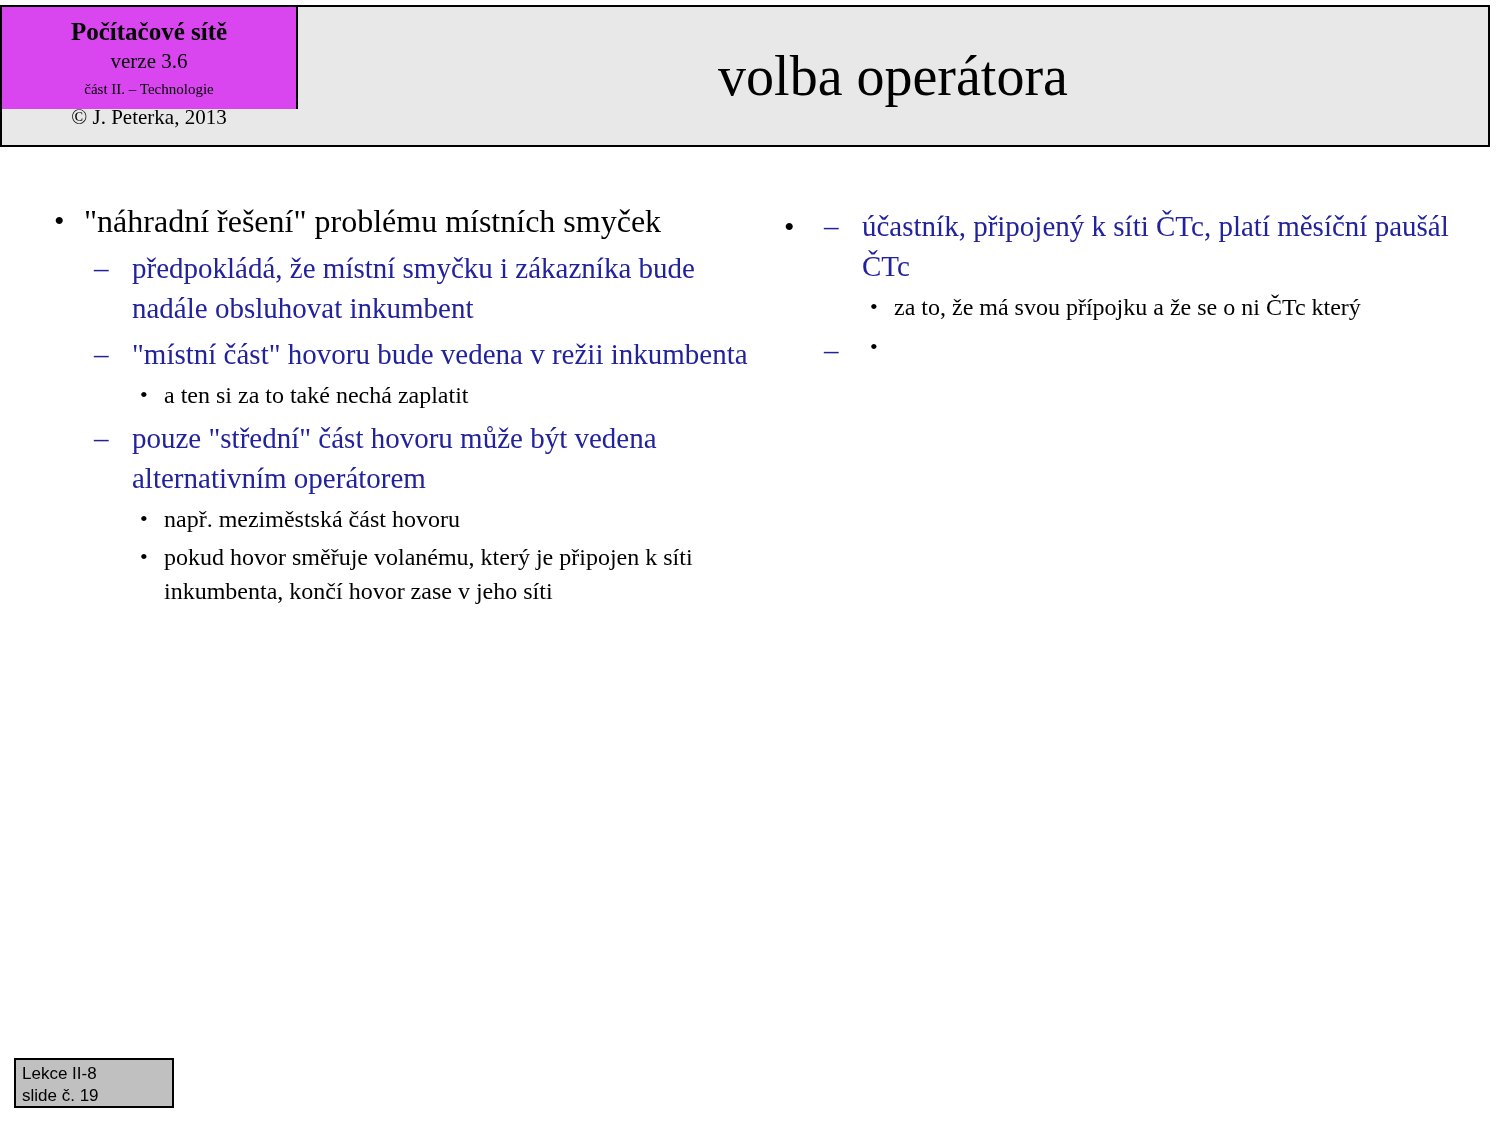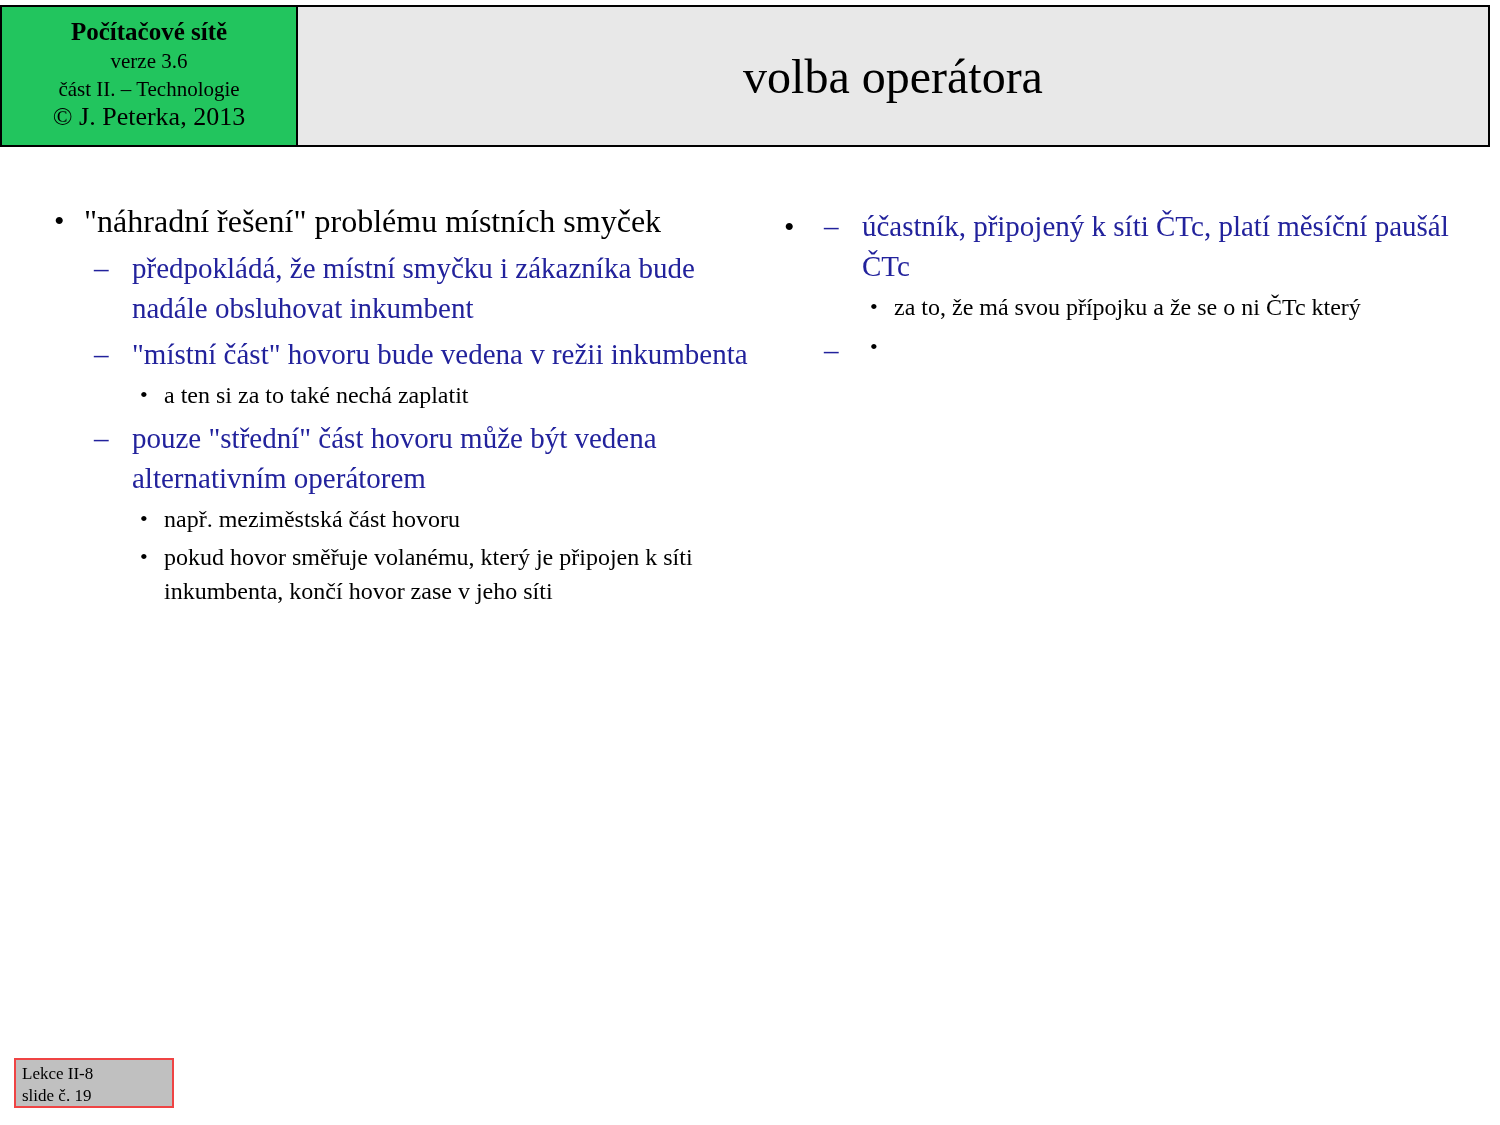--- a/index.html
+++ b/index.html
@@ -32,58 +32,58 @@
     height: 142px;
     background: #e8e8e8;
     border: 2px solid #000000;
     box-sizing: border-box;
   }
   .header-left {
     position: absolute;
     left: 0;
     top: 0;
     width: 296px;
-    height: 138px;
-    background: #22c55e;
+    height: 102px;
+    background: #d946ef;
     border-right: 2px solid #000000;
     box-sizing: border-box;
     text-align: center;
     padding-top: 10px;
   }
   .header-left .line1 {
     font-weight: bold;
     font-size: 25px;
     line-height: 30px;
     color: #000000;
   }
   .header-left .line2 {
     font-size: 21px;
     line-height: 28px;
     color: #000000;
   }
   .header-left .line3 {
+    font-size: 15px;
+    line-height: 28px;
+    color: #000000;
+  }
+  .header-left .line4 {
     font-size: 21px;
-    line-height: 28px;
-    color: #000000;
-  }
-  .header-left .line4 {
-    font-size: 26px;
     line-height: 28px;
     color: #000000;
   }
   .header-title {
     position: absolute;
     left: 296px;
     top: 0;
     width: 1190px;
     height: 138px;
     display: flex;
     align-items: center;
     justify-content: center;
-    font-size: 48px;
+    font-size: 56px;
     color: #000000;
   }
 
   
   .content {
     position: absolute;
     left: 0;
     top: 200px;
     width: 1500px;
     height: 850px;
@@ -169,24 +169,24 @@
   }
 
   
   .footer {
     position: absolute;
     left: 14px;
     top: 1058px;
     width: 160px;
     height: 50px;
     background: #c0c0c0;
-    border: 2px solid #ef4444;
+    border: 2px solid #000000;
     box-sizing: border-box;
     padding: 3px 17px 0 6px;
-    font-family: Liberation Serif, serif;
+    font-family: Liberation Sans, sans-serif;
     font-size: 17px;
     line-height: 22px;
     color: #000000;
   }
 </style>
 </head>
 <body>
 
 <div class="header">
   <div class="header-bar">

